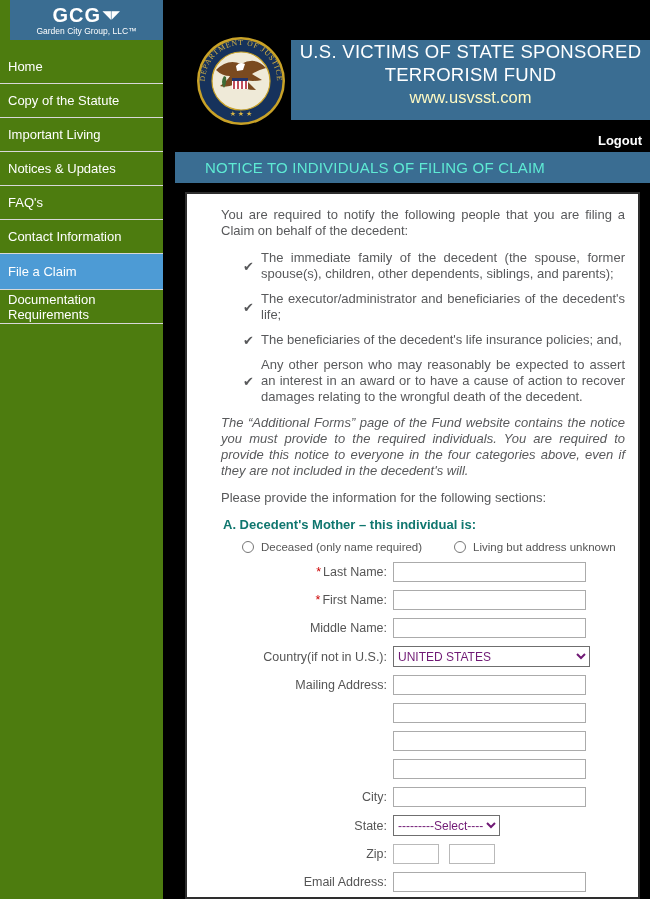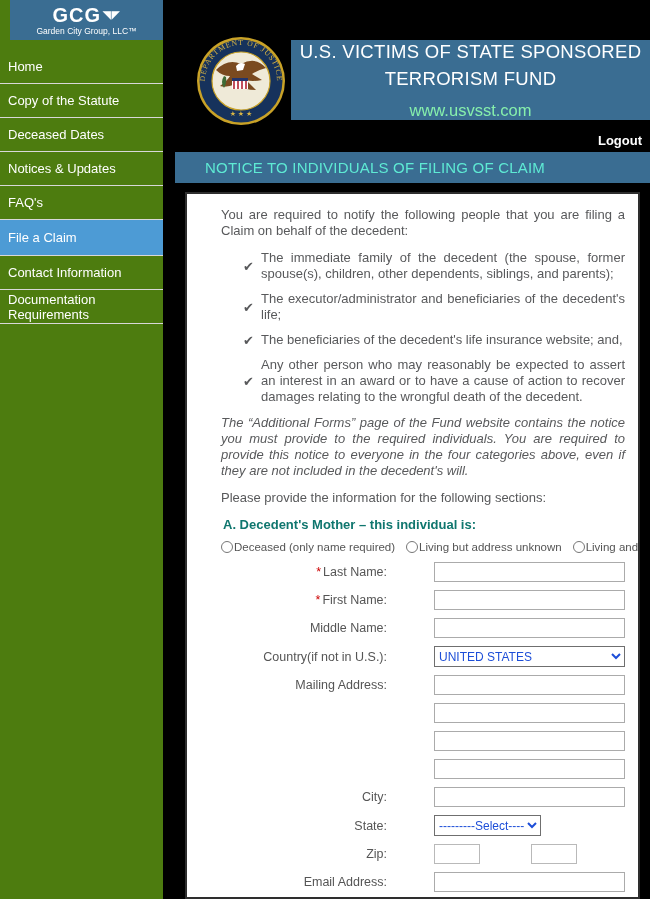--- a/index.html
+++ b/index.html
@@ -22,24 +22,24 @@
   .nav-item {
     height:34px; display:flex; align-items:center; padding-left:8px;
     color:#fff; font-size:13px; border-bottom:1px solid #d8d8d8; cursor:pointer;
   }
   .nav-item.active { background:#4D9BD5; height:36px; }
 
   
   .seal-wrap { position:absolute; left:196px; top:36px; width:90px; height:90px; }
   .banner {
     position:absolute; left:291px; top:40px; width:359px; height:80px; background:#3A6D92;
-    display:flex; flex-direction:column; align-items:center; justify-content:space-between; text-align:center;
+    display:flex; flex-direction:column; align-items:center; justify-content:flex-start; text-align:center;
   }
   .banner-title { color:#fff; font-size:18.5px; line-height:23px; letter-spacing:0.3px; }
-  .banner-site { color:#86efac; font-size:16.5px; margin-top:8px; }
+  .banner-site { color:#fef9c3; font-size:16.5px; margin-top:2px; }
   .logout {
     position:absolute; top:133px; right:8px; color:#fff; font-size:13px; font-weight:bold;
     text-decoration:none; cursor:pointer;
   }
   .title-bar {
     position:absolute; left:175px; top:152px; width:475px; height:31px; background:#3A6D92;
     display:flex; align-items:center; padding-left:30px;
     color:#5eead4; font-size:15px; letter-spacing:0.2px;
   }
 
@@ -52,49 +52,49 @@
   .para { font-size:13px; line-height:16px; text-align:justify; }
   .intro { margin-bottom:11px; }
   .bullets { margin:0 0 10px 22px; }
   .bullet { display:flex; align-items:center; margin-bottom:9px; }
   .check { width:18px; min-width:18px; font-size:13px; color:#58595B; }
   .bullet-text { font-size:13px; line-height:16px; text-align:justify; }
   .note { font-style:italic; margin-bottom:11px; }
   .instruction { margin-bottom:11px; text-align:left; }
   .section-heading { font-size:13px; font-weight:bold; color:#0f766e; margin:0 0 0 2px; padding-bottom:9px; }
   .radio-row { display:flex; align-items:center; gap:11px; font-size:11.5px; color:#555; margin-bottom:9px; white-space:nowrap; }
-  .radio-opt { display:flex; align-items:center; gap:1px; }
+  .radio-opt { display:flex; align-items:center; gap:7px;margin-left:21px; }
   .radio-opt input { width:12px; height:12px; margin:0; accent-color:#555; }
 
   
-  .frow { display:flex; align-items:center; margin-bottom:8px;gap:41px; }
+  .frow { display:flex; align-items:center; margin-bottom:8px; }
   .flabel { width:172px; min-width:172px; text-align:right; padding-right:6px; font-size:12.5px; color:#555; }
   .req { color:#c00; margin-right:2px; }
   .tinput { width:193px; height:20px; border:1px solid #ababab; font-size:12px; padding:0 4px; color:#333; outline:none; }
-  select.sinput { height:21px; border:1px solid #6f6f6f; font-size:12px; color:#1d4ed8; background:#fff; outline:none; }
+  select.sinput { height:21px; border:1px solid #6f6f6f; font-size:12px; color:#701a75; background:#fff; outline:none; }
   .country-select { width:197px; }
   .state-select { width:107px; }
   .zip-input { width:46px; height:20px; border:1px solid #b9b9b9; margin-right:10px; font-size:12px; padding:0 3px; }
 </style>
 </head>
 <body>
 
 <div class="sidebar">
   <div class="logo-box">
     <div class="logo-brand"><span>GCG</span><span class="logo-mark">◥◤</span></div>
     <div class="logo-sub">Garden City Group, LLC™</div>
   </div>
   <div class="nav">
     <div class="nav-item">Home</div>
     <div class="nav-item">Copy of the Statute</div>
-    <div class="nav-item">Deceased Dates</div>
+    <div class="nav-item">Important Living</div>
     <div class="nav-item">Notices &amp; Updates</div>
     <div class="nav-item">FAQ's</div>
+    <div class="nav-item">Contact Information</div>
     <div class="nav-item active">File a Claim</div>
-    <div class="nav-item">Contact Information</div>
     <div class="nav-item">Documentation Requirements</div>
   </div>
 </div>
 
 <div class="seal-wrap">
   <svg width="90" height="90" viewBox="0 0 90 90">
     <circle cx="45" cy="45" r="44" fill="#C9A227"></circle>
     <circle cx="45" cy="45" r="41.5" fill="#16325C"></circle>
     <circle cx="45" cy="45" r="29" fill="#EFEAD8" stroke="#C9A227" stroke-width="1.2"></circle>
     <defs>
@@ -139,21 +139,21 @@
     <div class="bullet">
       <span class="check">✔</span>
       <span class="bullet-text">The immediate family of the decedent (the spouse, former spouse(s), children, other dependents, siblings, and parents);</span>
     </div>
     <div class="bullet">
       <span class="check">✔</span>
       <span class="bullet-text">The executor/administrator and beneficiaries of the decedent's life;</span>
     </div>
     <div class="bullet">
       <span class="check">✔</span>
-      <span class="bullet-text">The beneficiaries of the decedent's life insurance website; and,</span>
+      <span class="bullet-text">The beneficiaries of the decedent's life insurance policies; and,</span>
     </div>
     <div class="bullet">
       <span class="check">✔</span>
       <span class="bullet-text">Any other person who may reasonably be expected to assert an interest in an award or to have a cause of action to recover damages relating to the wrongful death of the decedent.</span>
     </div>
   </div>
 
   <div class="para note">The “Additional Forms” page of the Fund website contains the notice you must provide to the required individuals. You are required to provide this notice to everyone in the four categories above, even if they are not included in the decedent's will.</div>
 
   <div class="para instruction">Please provide the information for the following sections:</div>

